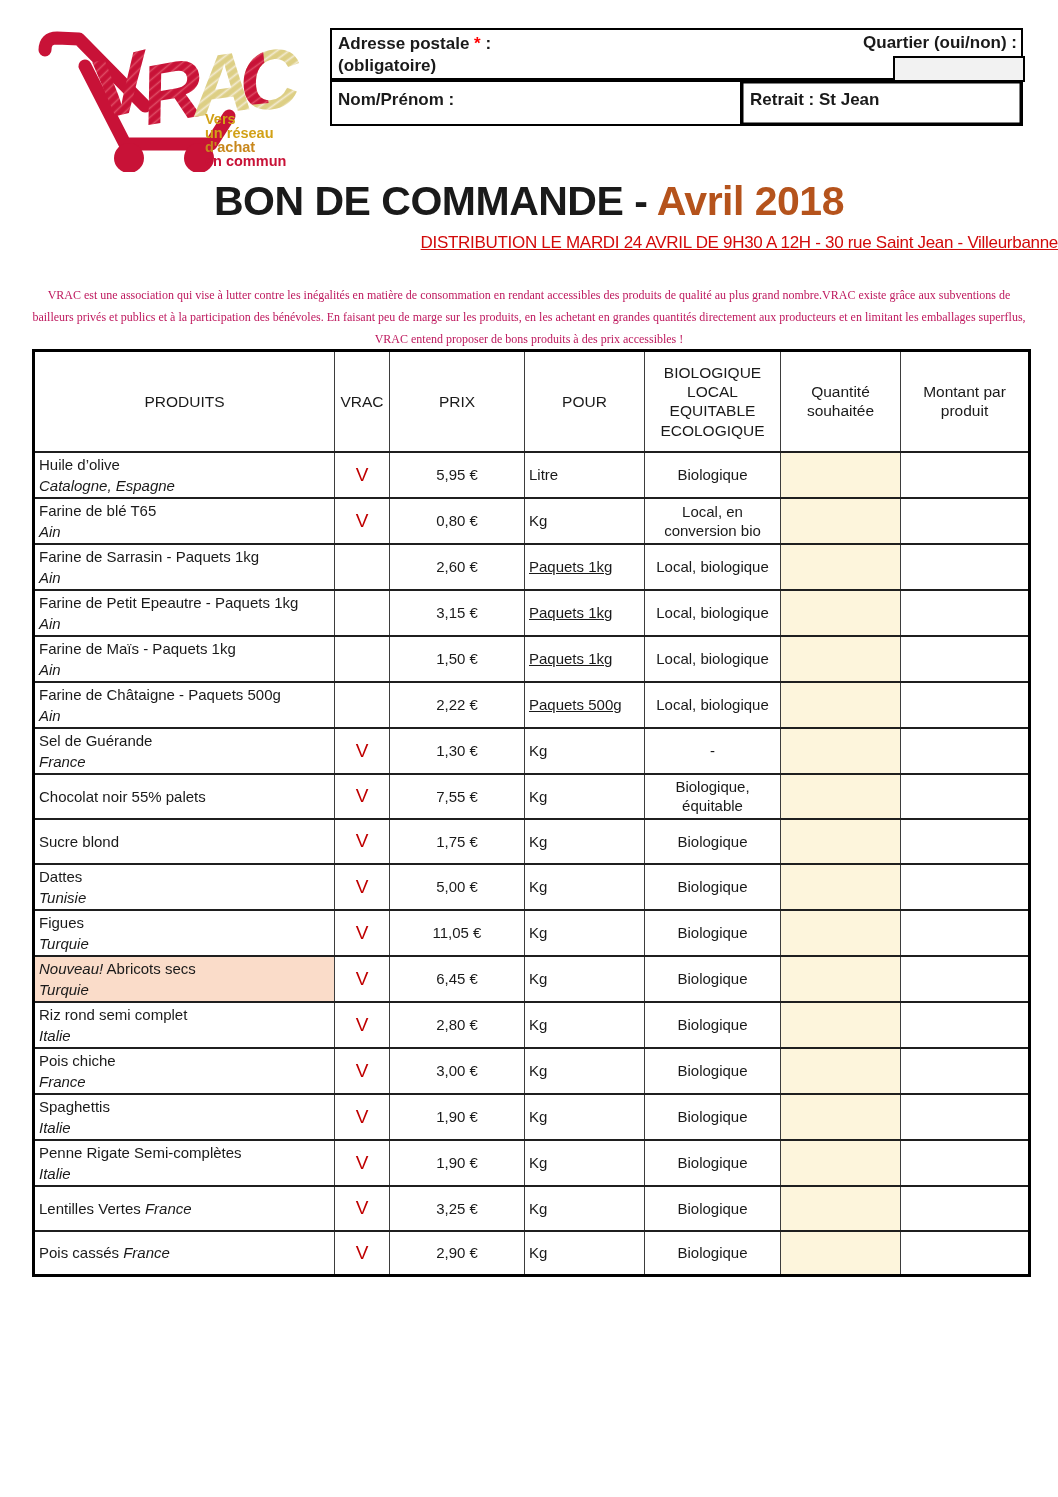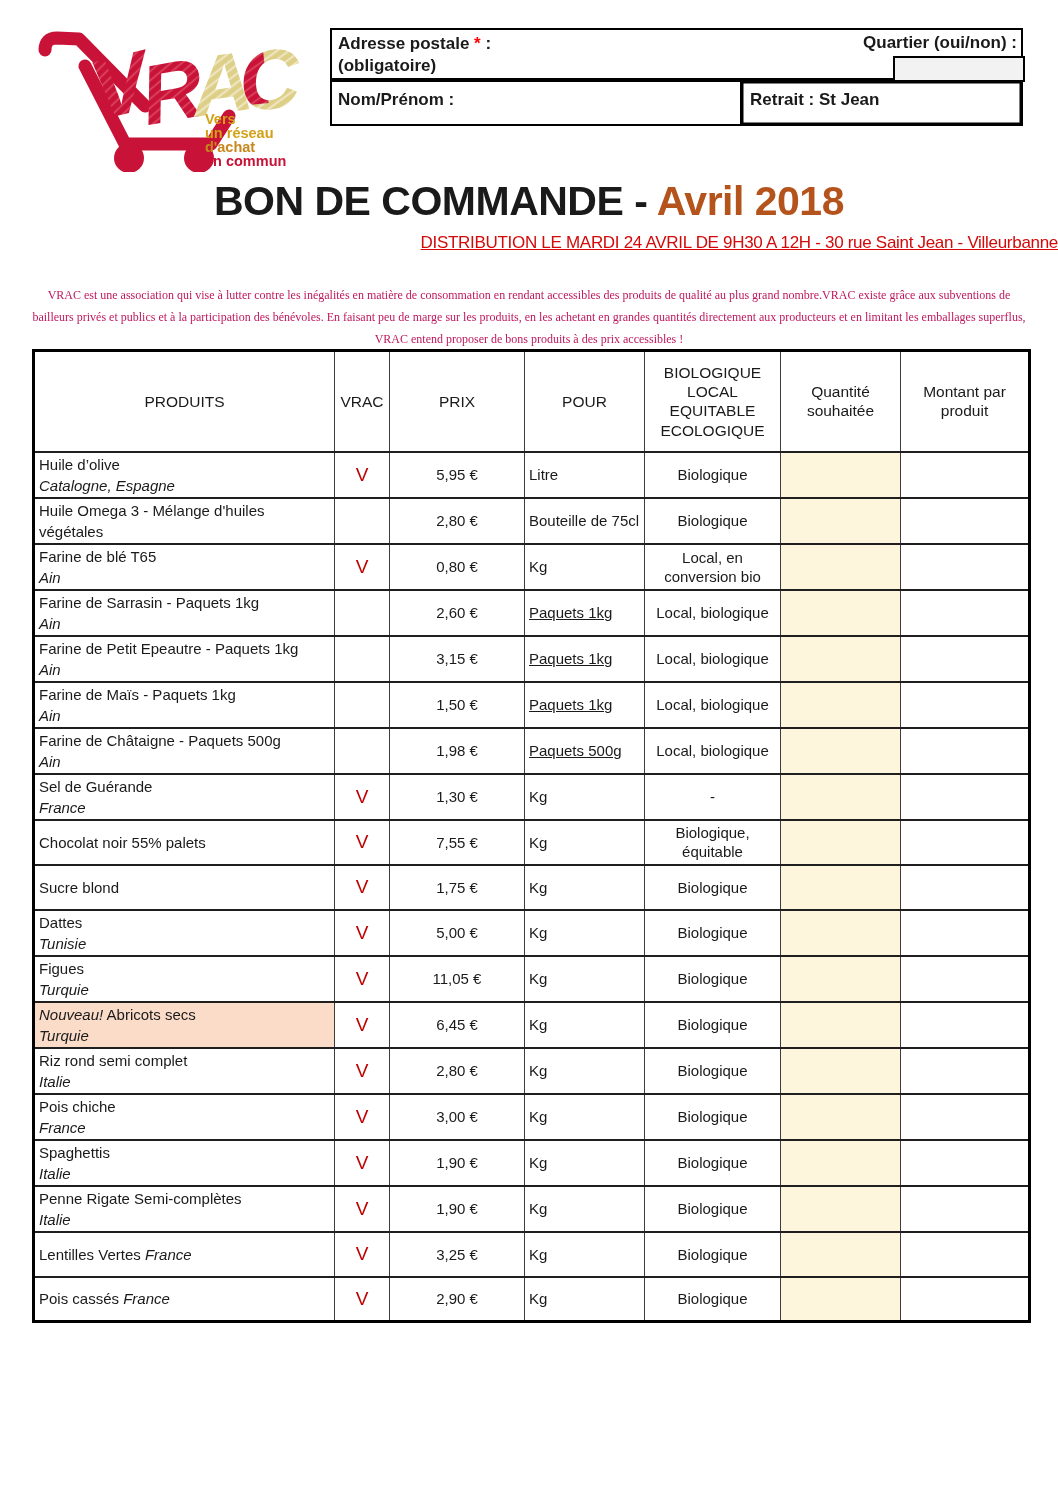--- a/index.html
+++ b/index.html
@@ -157,31 +157,20 @@
           </td>
           <td class="c-vrac">V</td>
           <td class="c-prix">5,95 €</td>
           <td class="c-pour"><span>Litre</span></td>
           <td class="c-bio">Biologique</td>
           <td class="c-qte"></td>
           <td class="c-mont"></td>
         </tr>
         <tr class="prod-row">
           <td class="c-prod">
-            <div><span>Huile Omega 3 - Mélange d'huiles végétales</span></div>
-          </td>
-          <td class="c-vrac"></td>
-          <td class="c-prix">2,80 €</td>
-          <td class="c-pour"><span>Bouteille de 75cl</span></td>
-          <td class="c-bio">Biologique</td>
-          <td class="c-qte"></td>
-          <td class="c-mont"></td>
-        </tr>
-        <tr class="prod-row">
-          <td class="c-prod">
             <div><span>Farine de blé T65</span></div>
             <div class="origin">Ain</div>
           </td>
           <td class="c-vrac">V</td>
           <td class="c-prix">0,80 €</td>
           <td class="c-pour"><span>Kg</span></td>
           <td class="c-bio">Local, en conversion bio</td>
           <td class="c-qte"></td>
           <td class="c-mont"></td>
         </tr>
@@ -220,21 +209,21 @@
           <td class="c-bio">Local, biologique</td>
           <td class="c-qte"></td>
           <td class="c-mont"></td>
         </tr>
         <tr class="prod-row">
           <td class="c-prod">
             <div><span>Farine de Châtaigne - Paquets 500g</span></div>
             <div class="origin">Ain</div>
           </td>
           <td class="c-vrac"></td>
-          <td class="c-prix">1,98 €</td>
+          <td class="c-prix">2,22 €</td>
           <td class="c-pour"><span class="u">Paquets 500g</span></td>
           <td class="c-bio">Local, biologique</td>
           <td class="c-qte"></td>
           <td class="c-mont"></td>
         </tr>
         <tr class="prod-row">
           <td class="c-prod">
             <div><span>Sel de Guérande</span></div>
             <div class="origin">France</div>
           </td>

